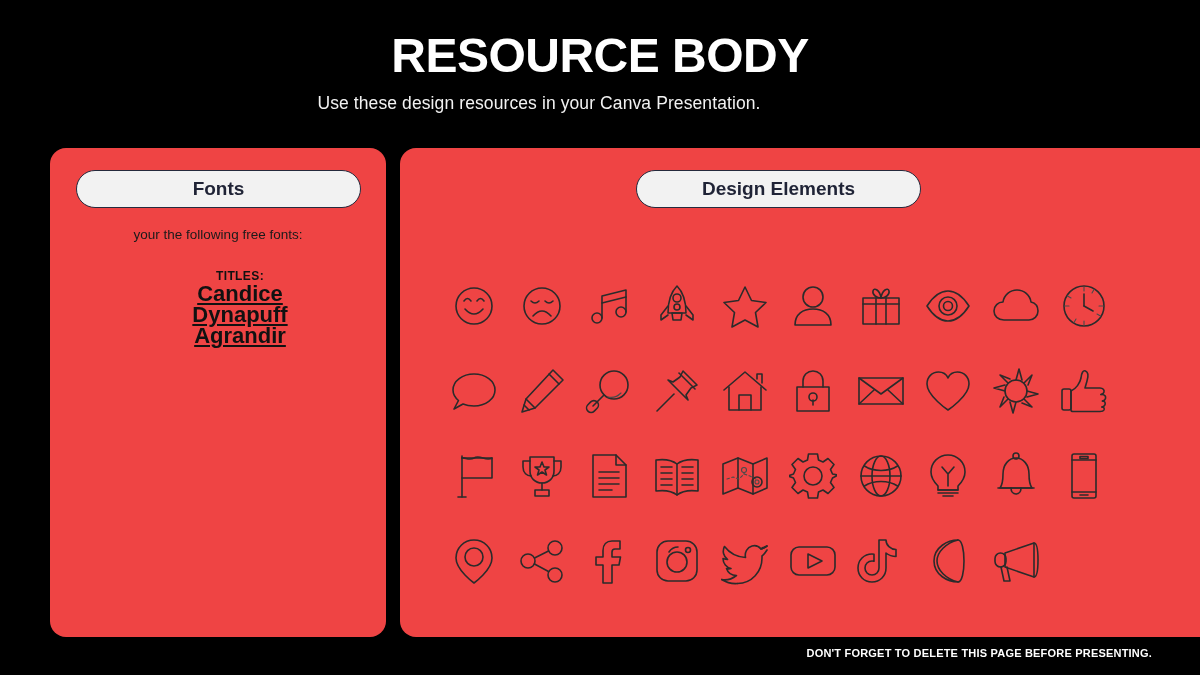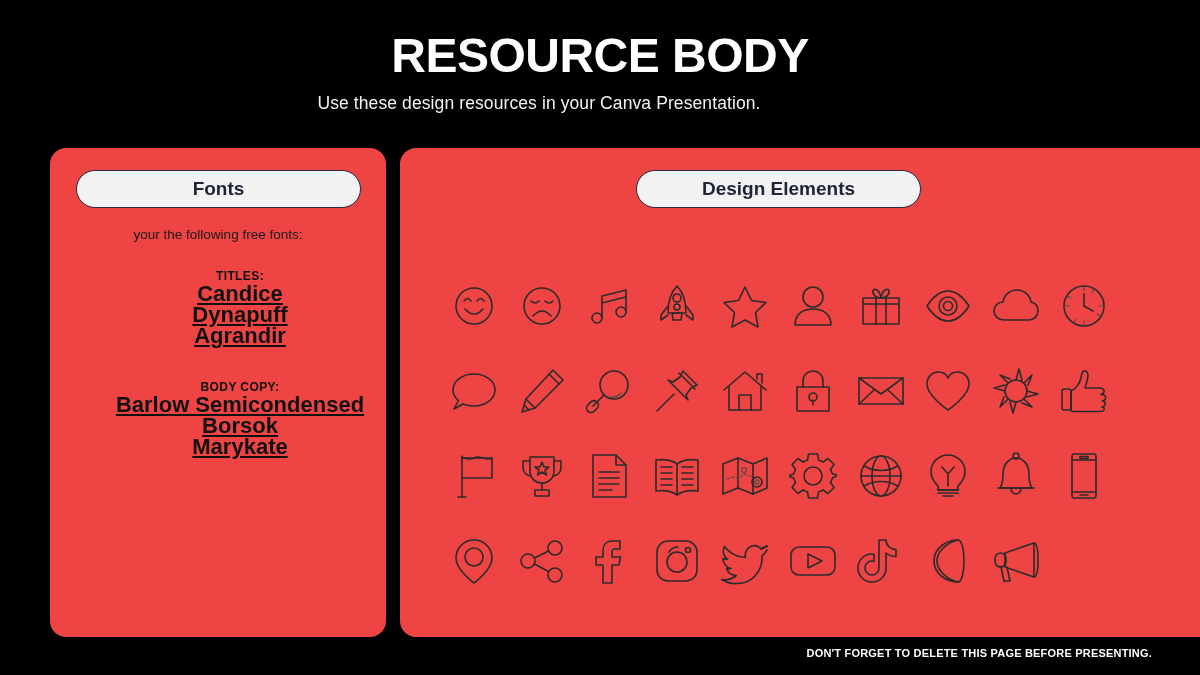--- a/index.html
+++ b/index.html
@@ -123,26 +123,20 @@
     <div class="fonts-body">
       <div class="intro-line">your the following free fonts:</div>
 
       <div class="group">
         <div class="group-label">TITLES:</div>
         <div class="font-name">Candice</div>
         <div class="font-name">Dynapuff</div>
         <div class="font-name">Agrandir</div>
       </div>
 
-      <div class="group" style="margin-top:34px;">
-        <div class="group-label">BODY COPY:</div>
-        <div class="font-name">Barlow Semicondensed</div>
-        <div class="font-name">Borsok</div>
-        <div class="font-name">Marykate</div>
-      </div>
     </div>
 
   </div>
 
   <div class="panel" id="elements-panel">
 
     <div class="pill" id="elements-pill">
       <span>Design Elements</span>
     </div>
 

